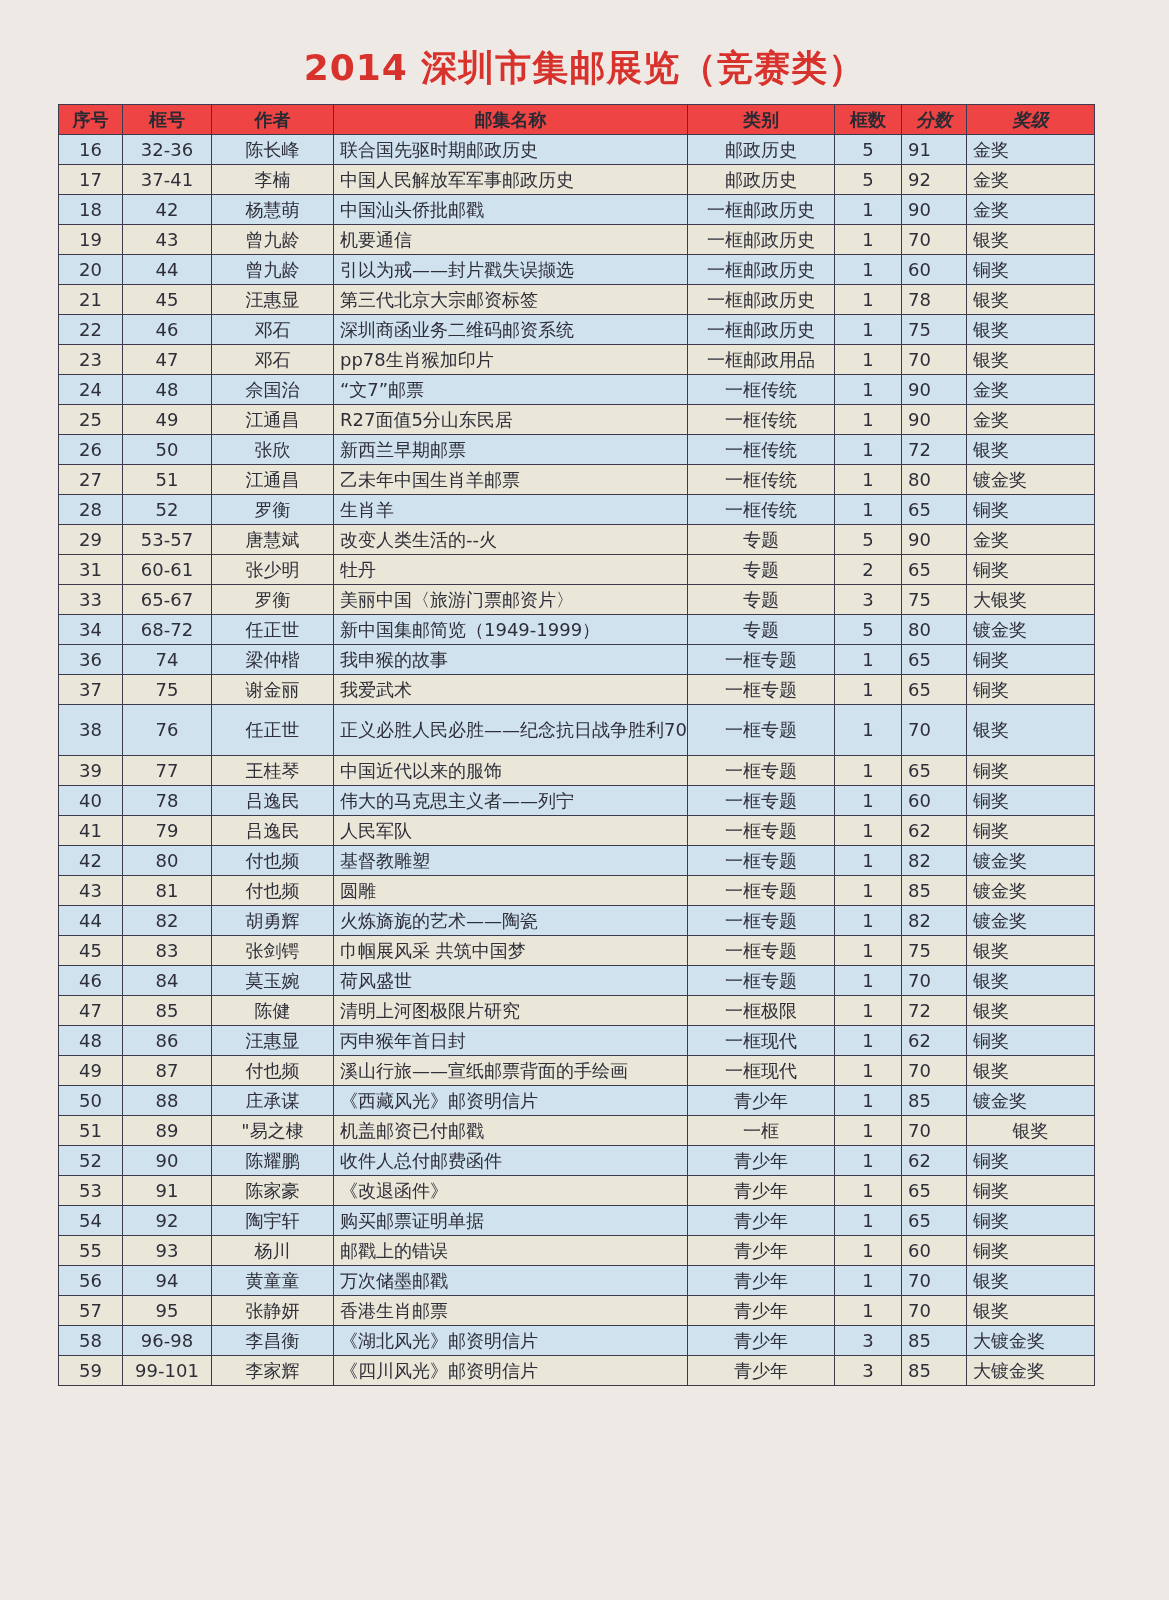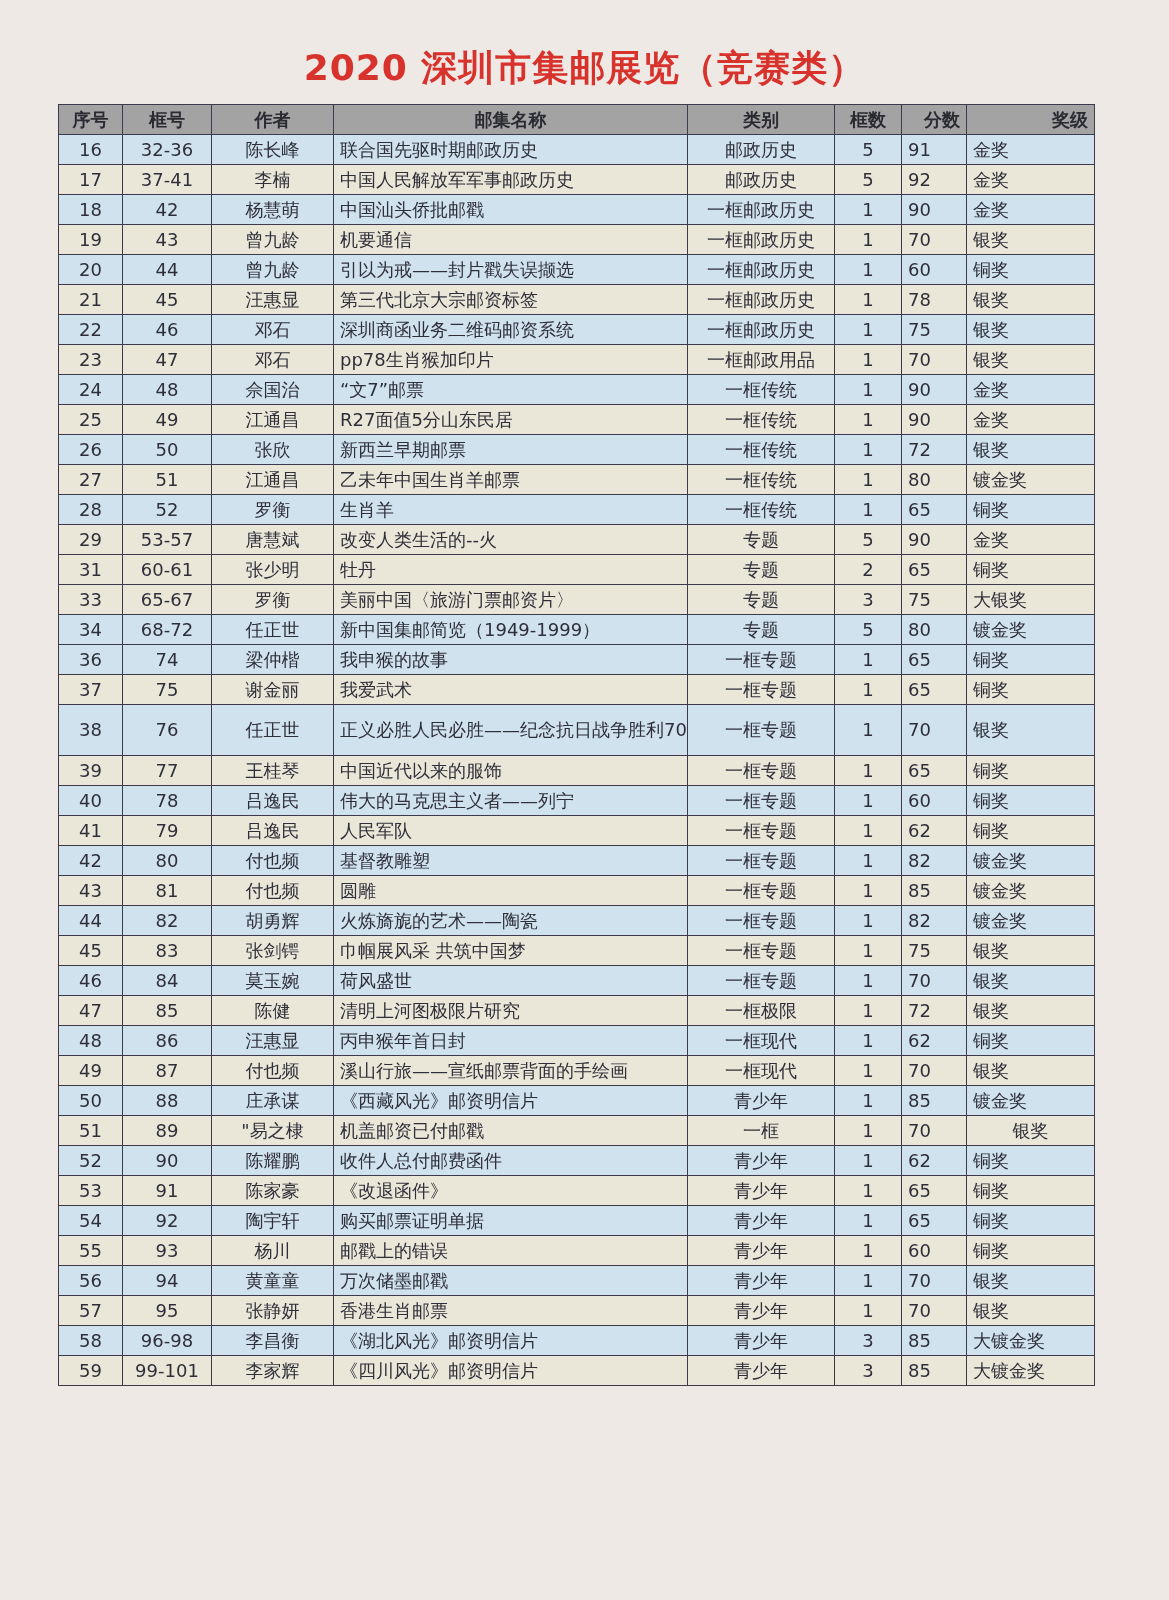--- a/index.html
+++ b/index.html
@@ -26,41 +26,41 @@
   table.exhibits th, table.exhibits td {
     border:1.5px solid #3d3a4e;
     font-size:18px;
     padding:0 6px;
     height:29px;
     line-height:22px;
     white-space:nowrap;
     overflow:hidden;
   }
   table.exhibits th {
-    background:#a3a3a3;
+    background:#ef4444;
     font-weight:bold;
     height:29px;
     color:#2a2a33;
   }
   tr.row-blue td { background:#cfe2ee; }
   tr.row-cream td { background:#ebe7d8; }
   td.c-seq, td.c-frame, td.c-author, td.c-cat, td.c-count { text-align:center; }
   td.c-title { text-align:left; padding-left:6px;margin-top:28px; }
   td.c-score, td.c-award { text-align:left; padding-left:6px; }
   td.c-title.centered { text-align:left; }
   td.c-award.centered { text-align:center; }
   td.wrap { white-space:normal; line-height:24px; }
   tr.tall td { height:50px; }
   th.h-title { text-align:center; }
-  th.h-score, th.h-award { text-align:right; padding-left:6px; }
+  th.h-score, th.h-award { text-align:center; padding-left:6px;font-style:italic; }
 </style>
 </head>
 <body>
 
-<div class="page-title">2020 深圳市集邮展览（竞赛类）</div>
+<div class="page-title">2014 深圳市集邮展览（竞赛类）</div>
 
 <table class="exhibits">
   <colgroup>
     <col style="width:64px">
       <col style="width:89px">
       <col style="width:122px">
       <col style="width:354px">
     <col style="width:147px">
       <col style="width:67px">
       <col style="width:65px">

